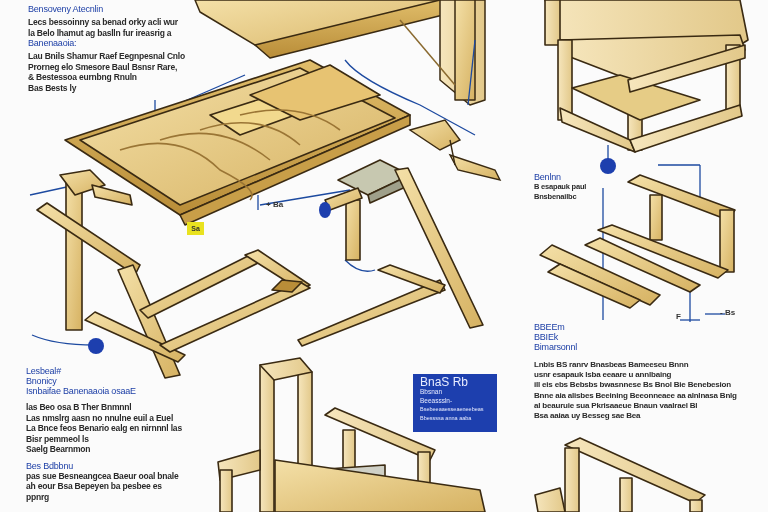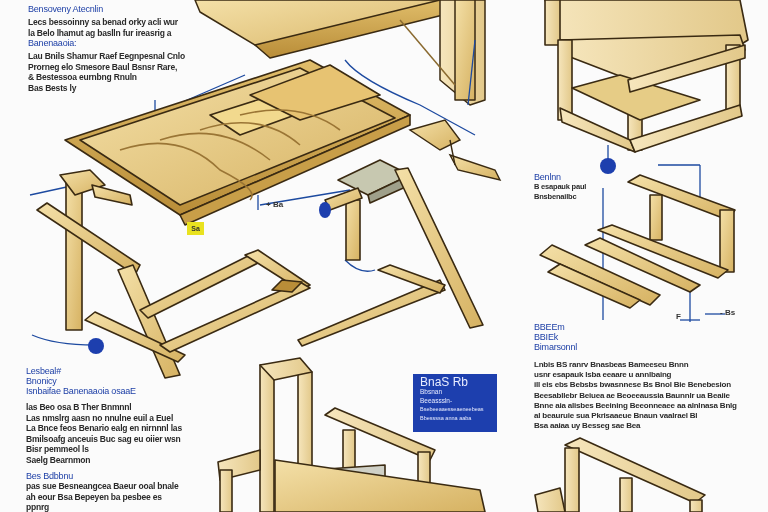--- a/index.html
+++ b/index.html
@@ -160,21 +160,20 @@
   <p>Bas Bests ly</p>
 </div>
 
 <div class="txt" style="left:26px;top:366px;width:160px;">
   <p class="head">Lesbeal#</p>
   <p class="head">Bnonicy</p>
   <p class="head">Isnbaifae Banenaaoia osaaE</p>
   <p style="margin-top:6px">las Beo osa B Ther Bnmnnl</p>
   <p>Las nmslrg aasn no nnulne euil a Euel</p>
   <p>La Bnce feos Benario ealg en nirnnnl las</p>
-  <p>Bmilsoafg anceuis Buc sag eu oiier wsn</p>
   <p>Bisr pemmeol ls</p>
   <p>Saelg Bearnmon</p>
   <p class="head" style="margin-top:6px">Bes Bdbbnu</p>
   <p>pas sue Besneangcea Baeur ooal bnale</p>
   <p>ah eour Bsa Bepeyen ba pesbee es ppnrg</p>
 
 </div>
 
 <div class="txt" style="left:534px;top:172px;width:70px;font-size:7.5px;line-height:9.5px;">
   <p class="head">Benlnn</p>
@@ -182,21 +181,20 @@
   <p>Bnsbenailbc</p>
 </div>
 
 <div class="txt" style="left:534px;top:322px;width:222px;font-size:8px;line-height:10.2px;">
   <p class="head">BBEEm</p>
   <p class="head">BBIEk</p>
   <p class="head">Bimarsonnl</p>
   <p style="margin-top:8px">Lnbis BS ranrv Bnasbeas Bameeseu Bnnn</p>
   <p>usnr esapauk lsba eeaare u annlbaing</p>
   <p>ill eis ebs Bebsbs bwasnnese Bs Bnol Bie Benebesion</p>
-  <p>Beesabllebr Beiuea ae Beoeeaussia Baunnlr ua Beaiie</p>
   <p>Bnne aia alisbes Beeining Beeonneaee aa alnlnasa Bnlg</p>
   <p>al beauruie sua Pkrisaaeue Bnaun vaalrael Bl</p>
   <p>Bsa aaiaa uy Besseg sae Bea</p>
 </div>
 
 <div class="blue-box">
   <p style="font-size:12px;line-height:11px">BnaS  Rb</p>
   <p>Bbsnan</p>
   <p>Beeasssln-</p>
   <p style="font-size:5.5px">Bsebeeaaesseaeneebeas</p>

